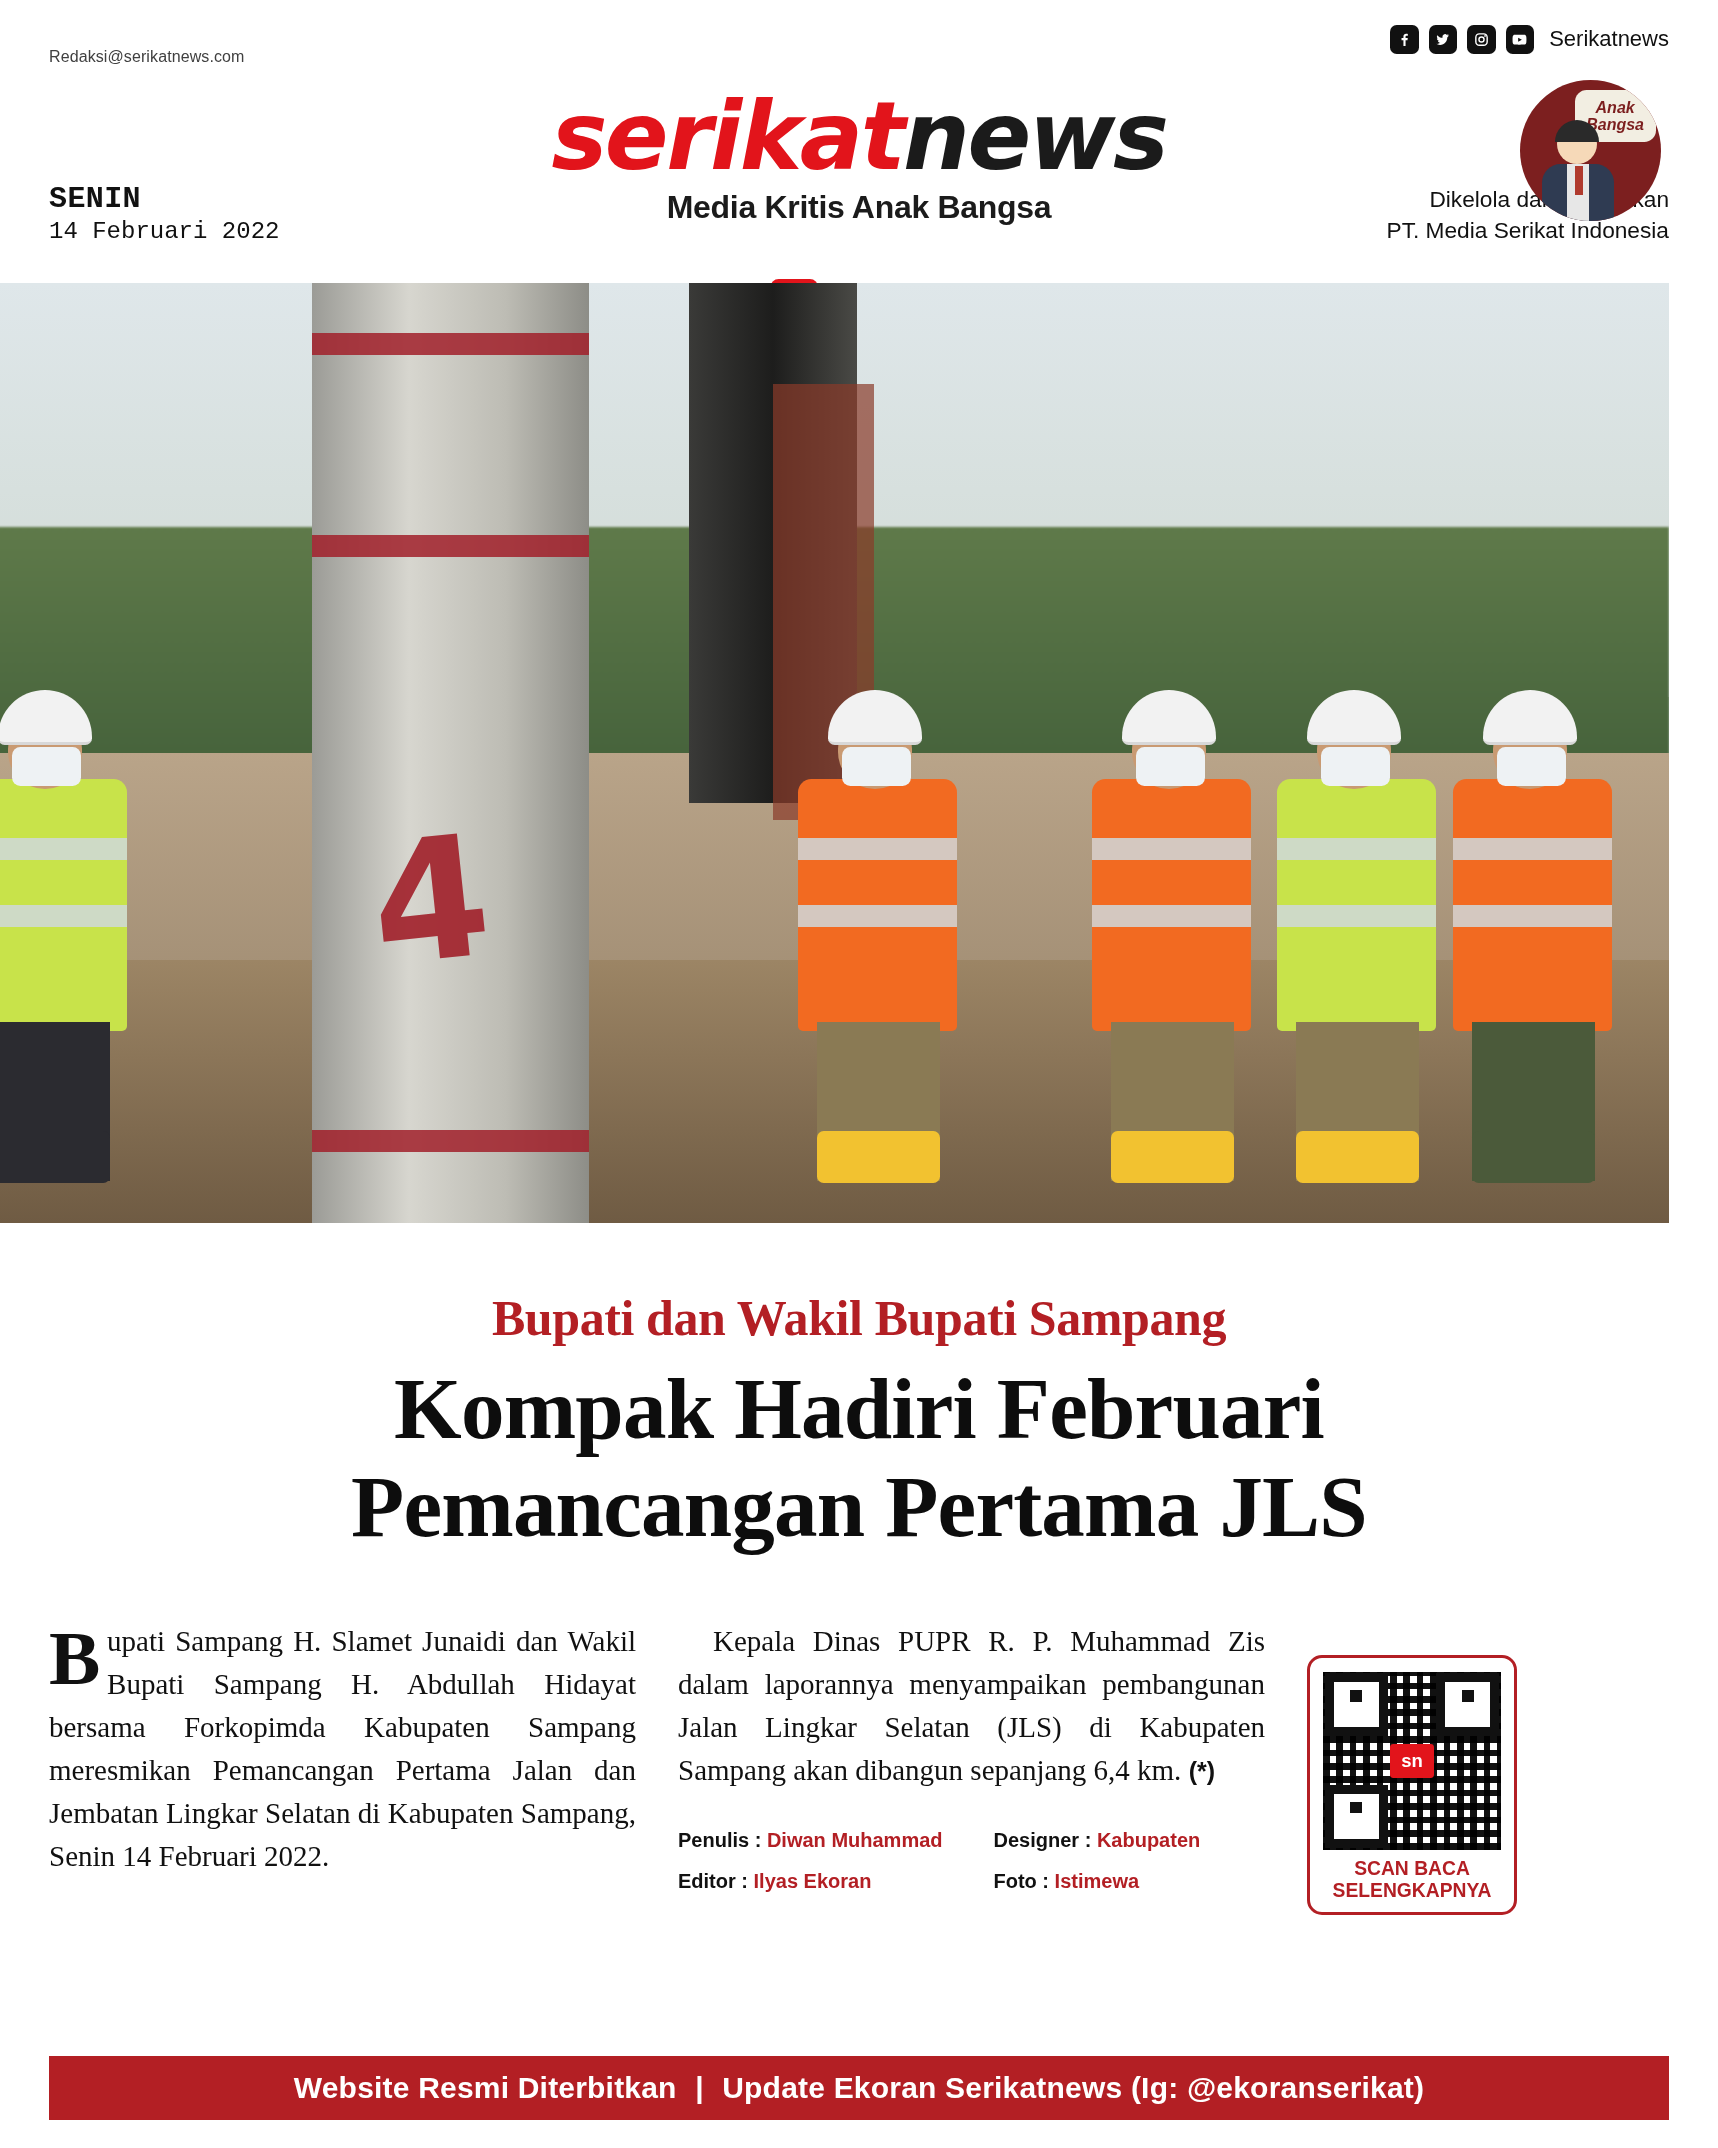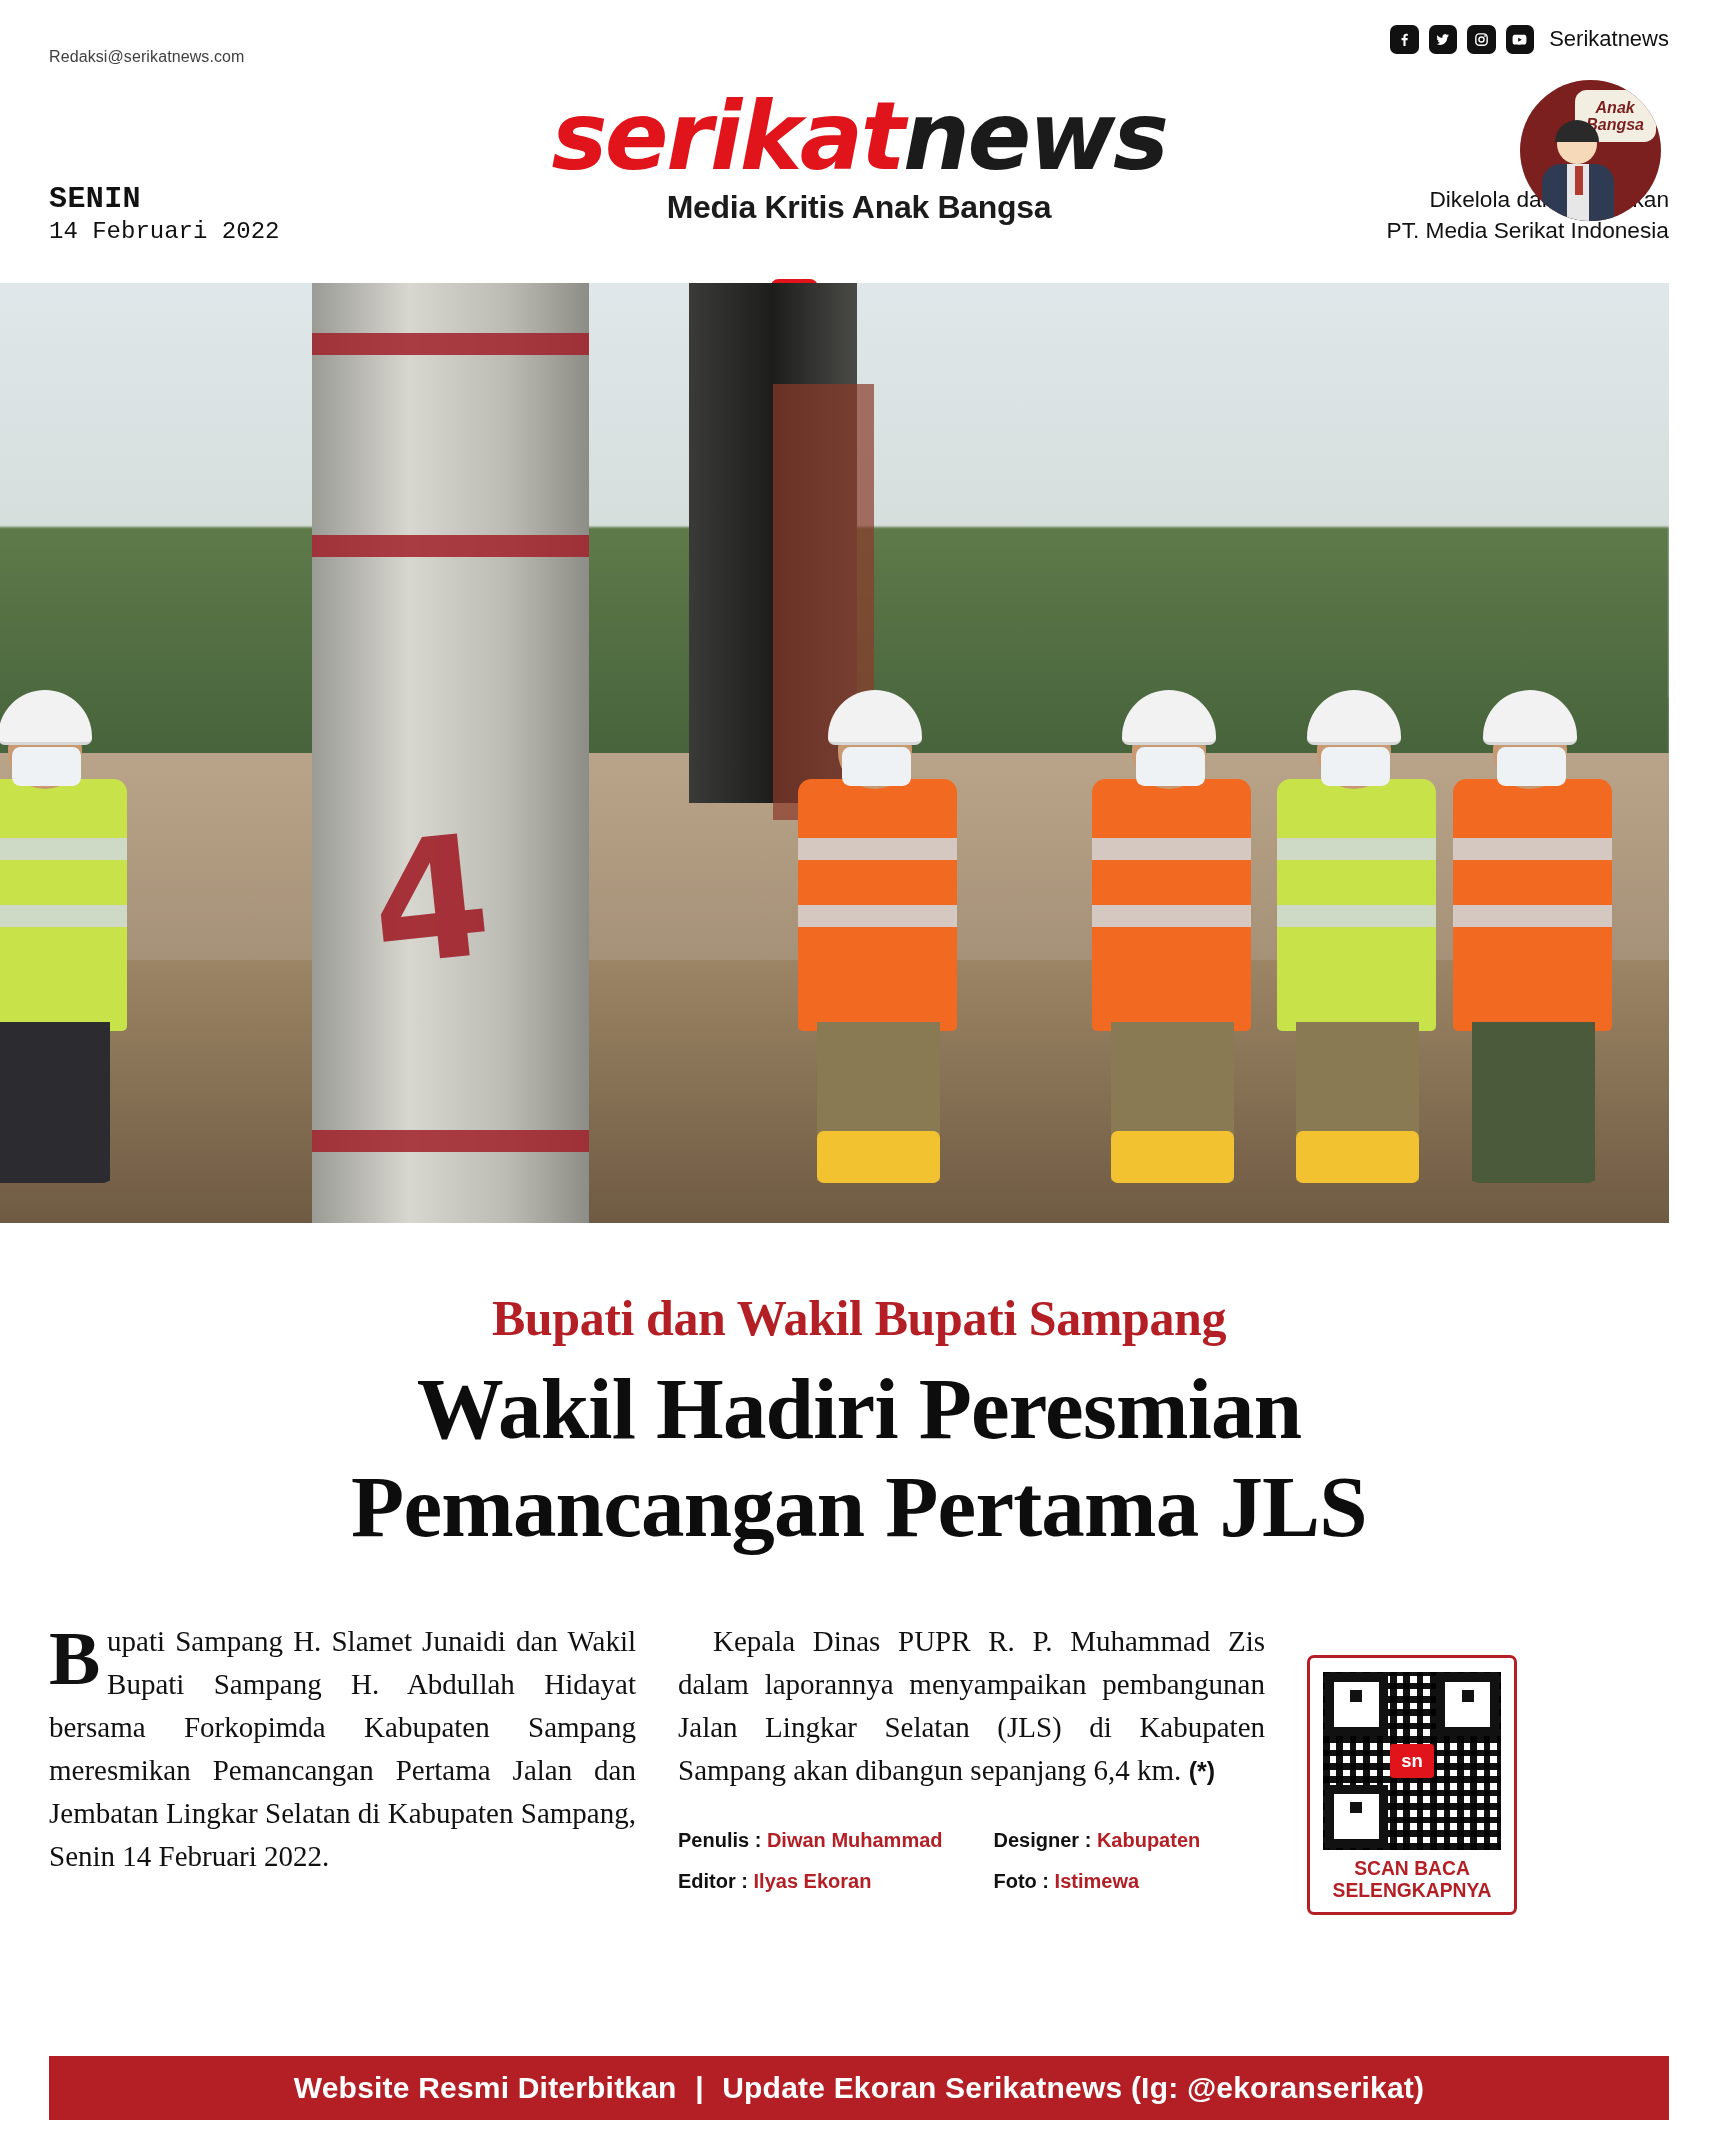--- a/index.html
+++ b/index.html
@@ -409,21 +409,21 @@
     margin-bottom: 11.7px;
     color: #111;
   }
   .credit-line .lbl { font-weight: bold; }
   .credit-line .val { color: #b31f24; font-weight: bold; }
 
   
   .qr-box {
     width: 210px;
     border: 3.4px solid #b31f24;
-    border-radius: 7px;
+    border-radius: 15px;
     padding: 13.4px 8.4px 10px 8.4px;
     box-sizing: border-box;
     text-align: center;
     margin-top: 35px;
   }
   .qr-img {
     width: 178px;
     height: 178px;
     margin: 0 auto;
     position: relative;
@@ -630,21 +630,21 @@
       <div class="mask"></div>
     </div>
   </div>
 </div>
 
 <div style="position:absolute; left:0; top:1223px; width:1718px; padding:16px 49px; box-sizing:border-box;">
 
   <div class="headline-wrap">
     <div class="kicker">Bupati dan Wakil Bupati Sampang</div>
     <div class="headline">
-      <div>Wakil Hadiri Peresmian</div>
+      <div>Kompak Hadiri Februari</div>
       <div>Pemancangan Pertama JLS</div>
     </div>
   </div>
 
   <div class="columns">
 
     <div class="col">
       <span class="dropcap">B</span>
       <span>upati Sampang H. Slamet Junaidi dan Wakil Bupati Sampang H. Abdullah Hidayat bersama Forkopimda Kabupaten Sampang meresmikan Pemancangan Pertama Jalan dan Jembatan Lingkar Selatan di Kabupaten Sampang, Senin 14 Februari 2022.</span>
     </div>

